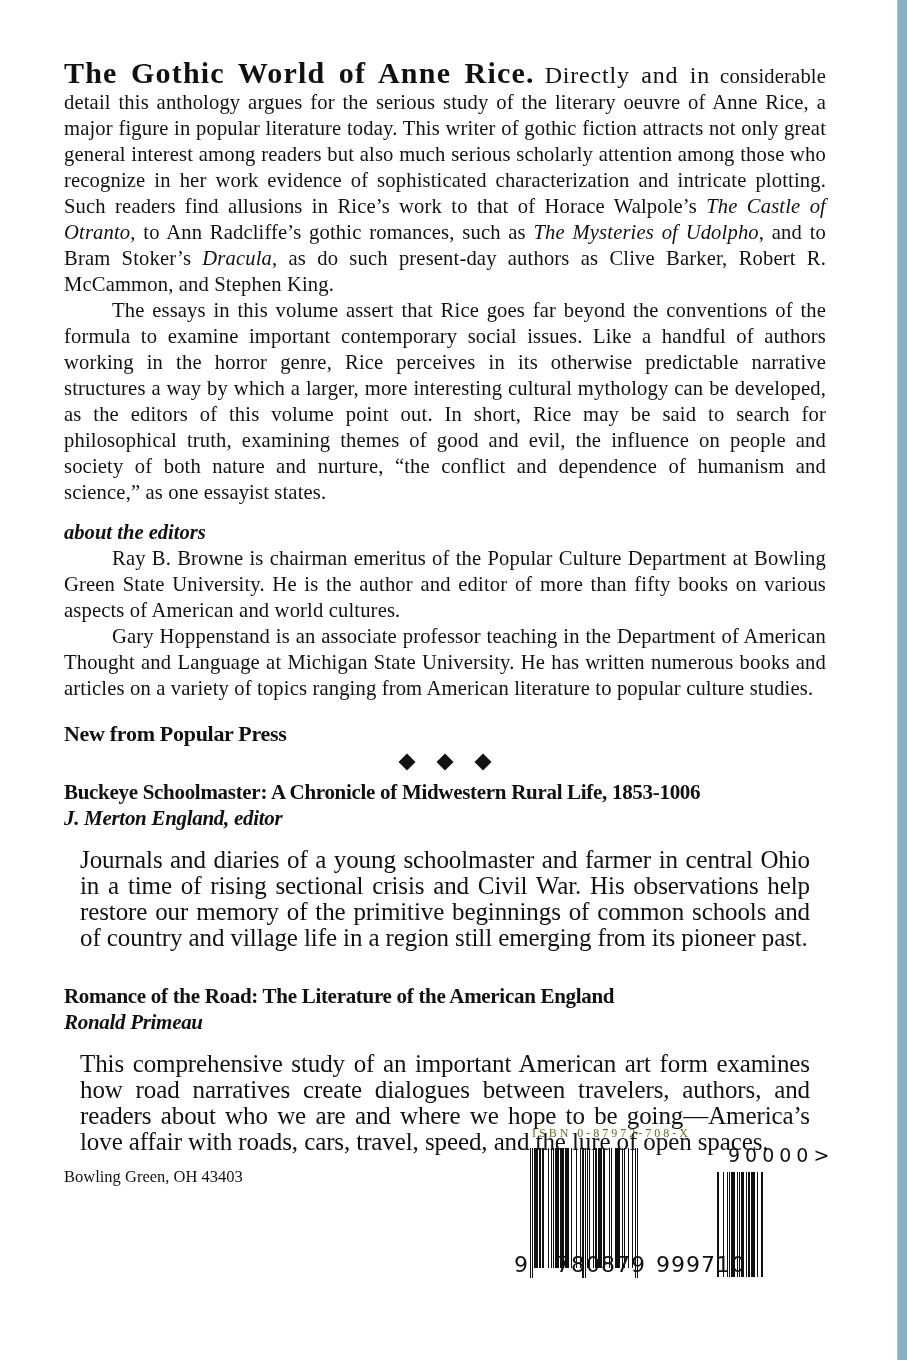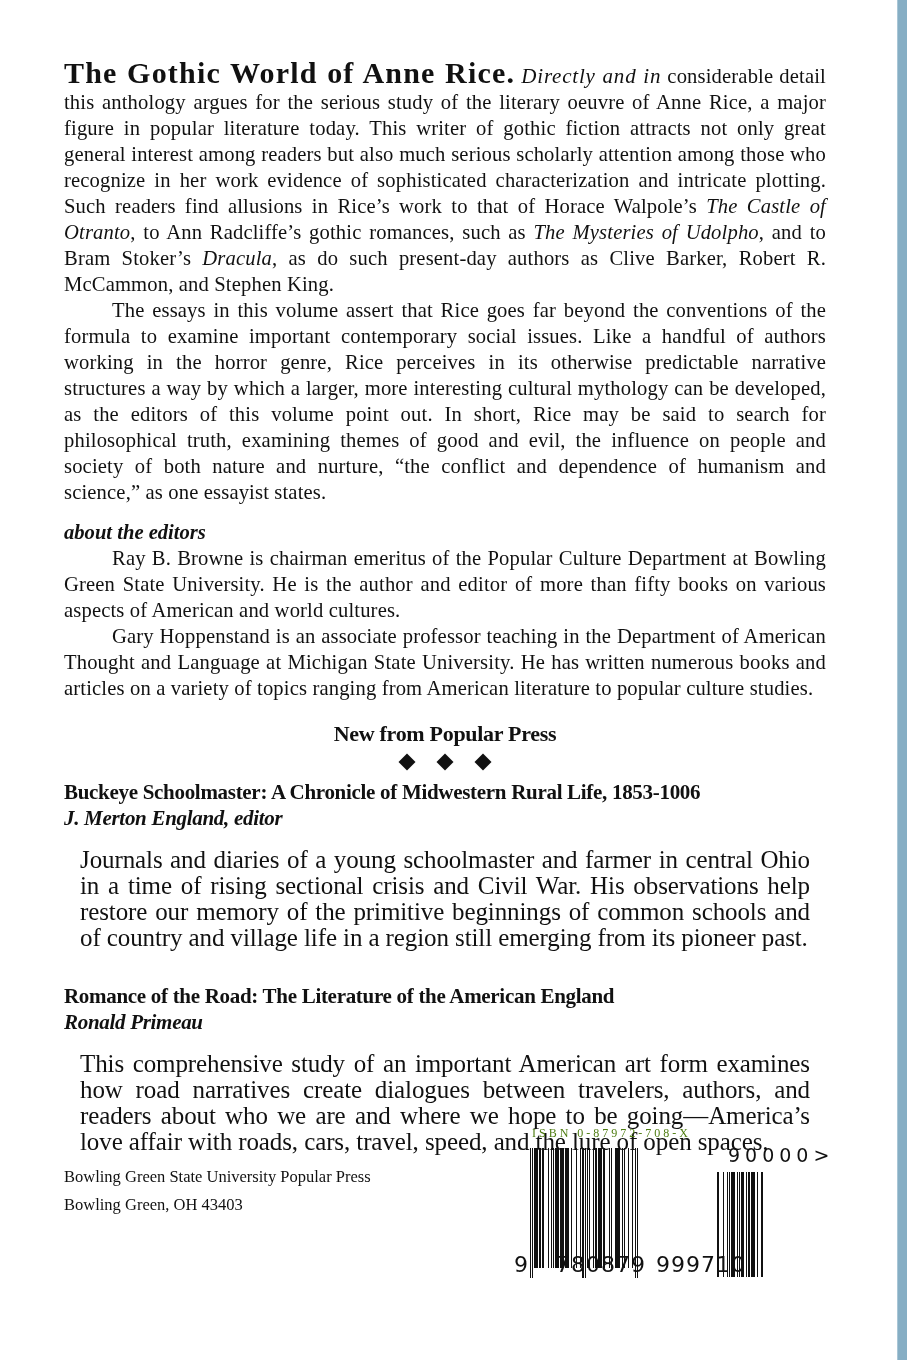--- a/index.html
+++ b/index.html
@@ -2,23 +2,23 @@
 <html><head>
 <meta charset="utf-8">
 <style>
   html, body { margin:0; padding:0; }
   body { width:907px; height:1360px; background:#ffffff; position:relative; overflow:hidden; color:#111; }
   .spine { position:absolute; top:0; right:0; width:9px; height:1360px; background:#86aec4; border-left:1px solid #a9c6d6; }
   .page { position:absolute; left:64px; top:60px; width:762px; font-family:"Liberation Serif", serif; }
   .p { font-size:20.6px; line-height:26px; text-align:justify; margin:0; letter-spacing:0.15px; }
   .indent { text-indent:48px; }
   .title { font-weight:bold; font-size:30px; letter-spacing:1.2px; }
-  .lead { font-size:21px; letter-spacing:0.8px;font-style:italic; }
+  .lead { font-size:24px; letter-spacing:0.8px; }
   .section-label { font-style:italic; font-weight:bold; font-size:20.6px; margin:14px 0 0 0; line-height:26px; }
-  .new-head { text-align:center; font-weight:bold; font-size:22px; margin-top:20px; line-height:26px; letter-spacing:-0.3px; }
+  .new-head { text-align:left; font-weight:bold; font-size:22px; margin-top:20px; line-height:26px; letter-spacing:-0.3px; }
   .diamonds { display:flex; justify-content:center; gap:26px; margin-top:4px; height:22px; align-items:center; }
   .diamond { width:12px; height:12px; background:#111; transform:rotate(45deg); }
   .book-title { font-weight:bold; font-size:21px; line-height:26px; margin-top:6px; letter-spacing:-0.3px; }
   .book-author { font-weight:bold; font-style:italic; font-size:21px; line-height:26px; letter-spacing:-0.3px; }
   .book-desc { font-size:25px; line-height:26px; text-align:justify; margin:16px; letter-spacing:-0.1px; }
   .gap { height:10px; }
   .publisher { position:absolute; left:64px; top:1163px; font-family:"Liberation Serif", serif; font-size:16.5px; line-height:28px; }
   .barcode { position:absolute; left:520px; top:1126px; width:300px; height:190px; }
   .isbn-top { position:absolute; left:12px; top:0; font-family:Liberation Serif, serif; font-size:12px; letter-spacing:3px; color:#4d7c0f; }
   .bars-main { position:absolute; left:10px; top:22px; }
@@ -54,21 +54,20 @@
   </div>
   <div class="gap"></div>
   <div>
     <div class="book-title">Romance of the Road: The Literature of the American England</div>
     <div class="book-author">Ronald Primeau</div>
     <p class="book-desc">This comprehensive study of an important American art form examines how road narratives create dialogues between travelers, authors, and readers about who we are and where we hope to be going—America’s love affair with roads, cars, travel, speed, and the lure of open spaces.</p>
   </div>
 </div>
 
 <div class="publisher">
-  <div>Bowling Green State University Popular Press</div>
   <div>Bowling Green, OH 43403</div>
 </div>
 
 <div class="barcode">
   <div class="isbn-top">ISBN 0-87972-708-X</div>
   <svg class="bars-main" id="bars-main" width="180" height="130">
       <rect x="0" y="0" width="1" height="130" fill="#111"></rect>
       <rect x="2" y="0" width="1" height="130" fill="#111"></rect>
       <rect x="4" y="0" width="4" height="120" fill="#111"></rect>
       <rect x="9" y="0" width="2" height="120" fill="#111"></rect>

